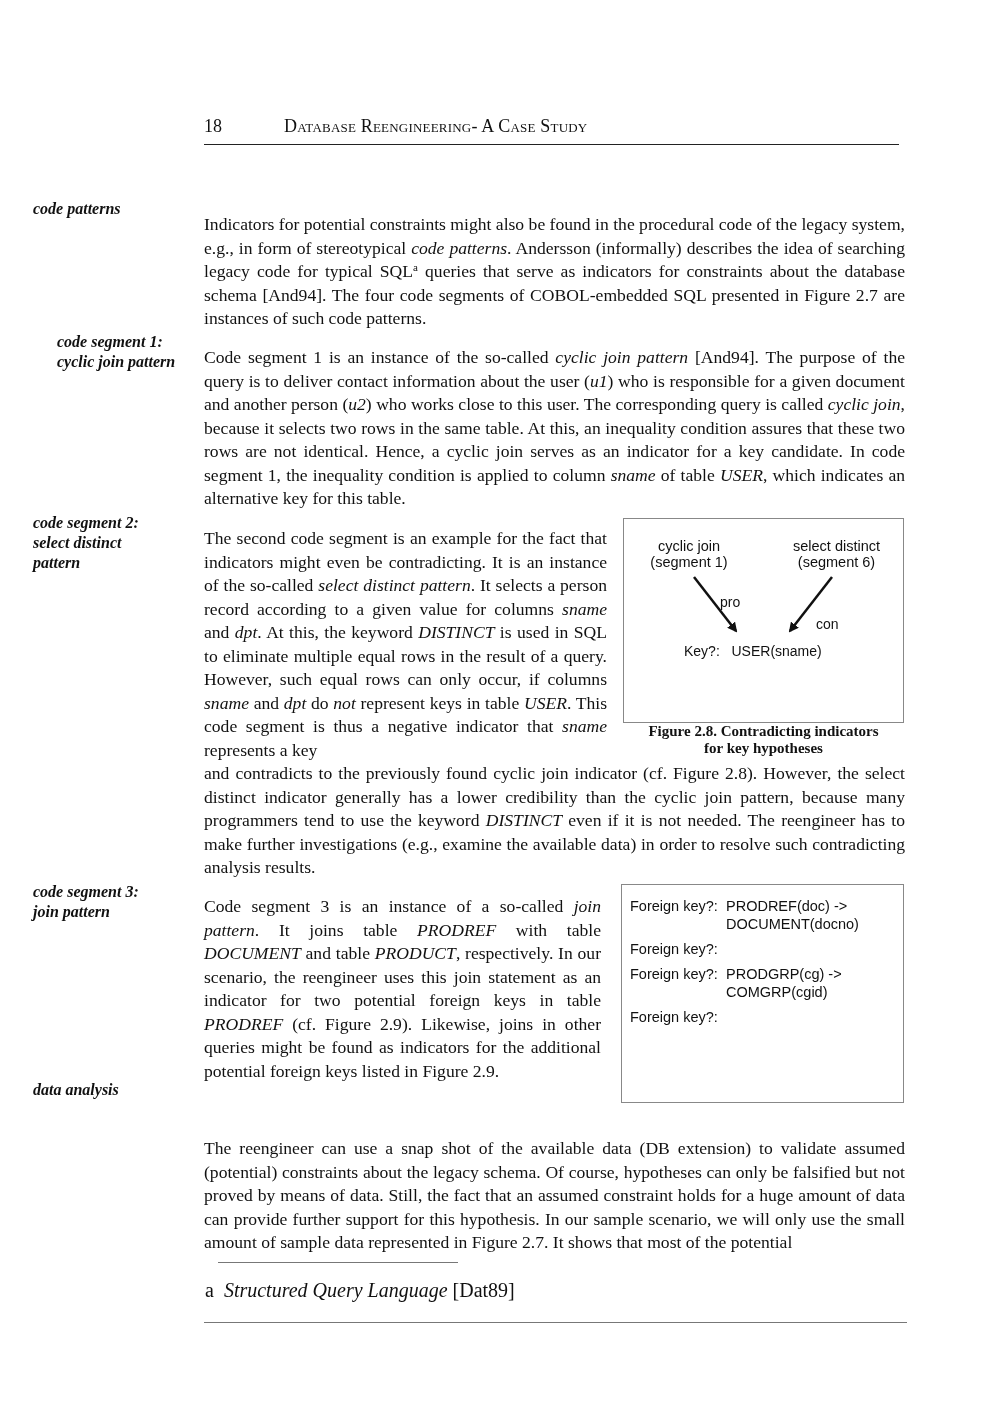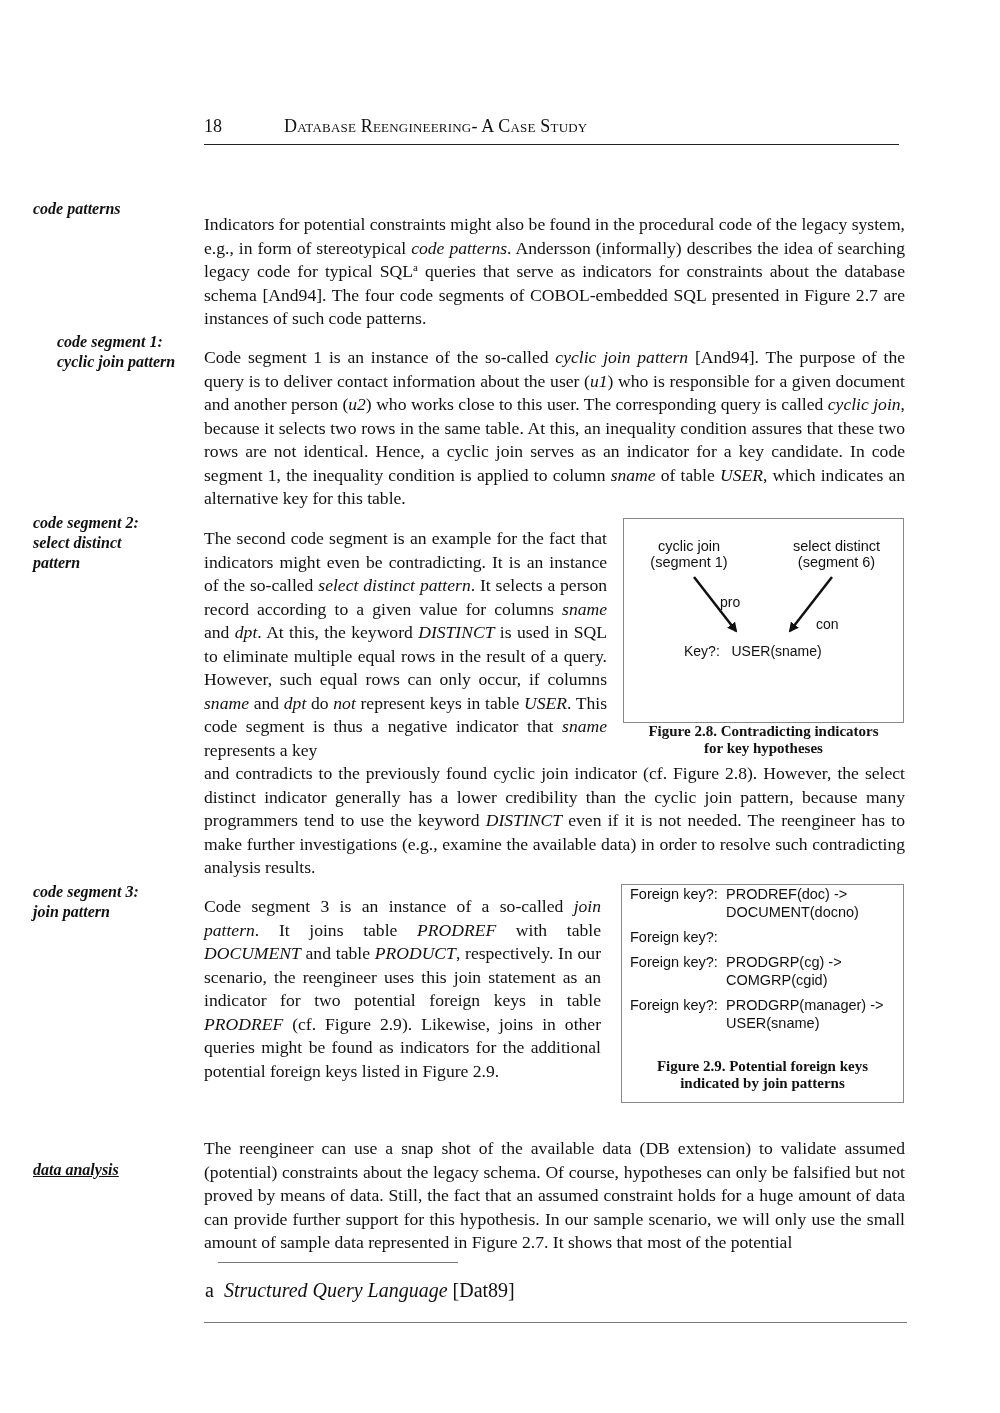--- a/index.html
+++ b/index.html
@@ -75,53 +75,45 @@
   </div>
 </div>
 
 <div class="abs margin" style="top:882px;">
   <div>code segment 3:</div>
   <div>join pattern</div>
 </div>
 <div class="abs para" style="left:204px; top:879px; width:397px;">Code segment 3 is an instance of a so-called <i>join pattern</i>. It joins table <i>PRODREF</i> with table <i>DOCUMENT</i> and table <i>PRODUCT</i>, respectively. In our scenario, the reengineer uses this join statement as an indicator for two potential foreign keys in table <i>PRODREF</i> (cf. Figure 2.9). Likewise, joins in other queries might be found as indicators for the additional potential foreign keys listed in Figure 2.9.</div>
 
 <div class="abs fig" style="left:621px; top:884px; width:281px; height:217px;">
-  <div class="abs sans" style="left:8px; top:0px; width:270px;">
+  <div class="abs sans" style="left:8px; top:12px; width:270px;">
     <div class="fkrow">
       <div class="fklabel">Foreign key?:</div>
       <div>
           <div>PRODREF(doc) -&gt;</div>
           <div>DOCUMENT(docno)</div>
         </div>
     </div>
     <div class="fkrow">
       <div class="fklabel">Foreign key?:</div>
     </div>
     <div class="fkrow">
       <div class="fklabel">Foreign key?:</div>
       <div>
           <div>PRODGRP(cg) -&gt;</div>
           <div>COMGRP(cgid)</div>
         </div>
     </div>
     <div class="fkrow">
       <div class="fklabel">Foreign key?:</div>
-      <div>
-          <div>PRODGRP(manager) -&gt;</div>
-          <div>USER(sname)</div>
-        </div>
     </div>
-  </div>
-  <div class="abs caption" style="left:0; top:173px; width:281px;">
-    <div>Figure 2.9.  Potential foreign keys</div>
-    <div>indicated by join patterns</div>
   </div>
 </div>
 
-<div class="abs margin" style="top:1160px;text-decoration:underline;">
+<div class="abs margin" style="top:1080px;">
   <div>data analysis</div>
 </div>
 <div class="abs para" style="left:204px; top:1121px; width:701px;">The reengineer can use a snap shot of the available data (DB extension) to validate assumed (potential) constraints about the legacy schema. Of course, hypotheses can only be falsified but not proved by means of data. Still, the fact that an assumed constraint holds for a huge amount of data can provide further support for this hypothesis. In our sample scenario, we will only use the small amount of sample data represented in Figure 2.7. It shows that most of the potential</div>
 
 <div class="abs rule" style="left:218px; top:1262px; width:240px;"></div>
 <div class="abs footnote" style="left:205px; top:1279px;">
   <span>a</span>&nbsp;&nbsp;<i>Structured Query Language</i><span> [Dat89]</span>
 </div>
 <div class="abs rule" style="left:204px; top:1322px; width:703px;"></div>
 

